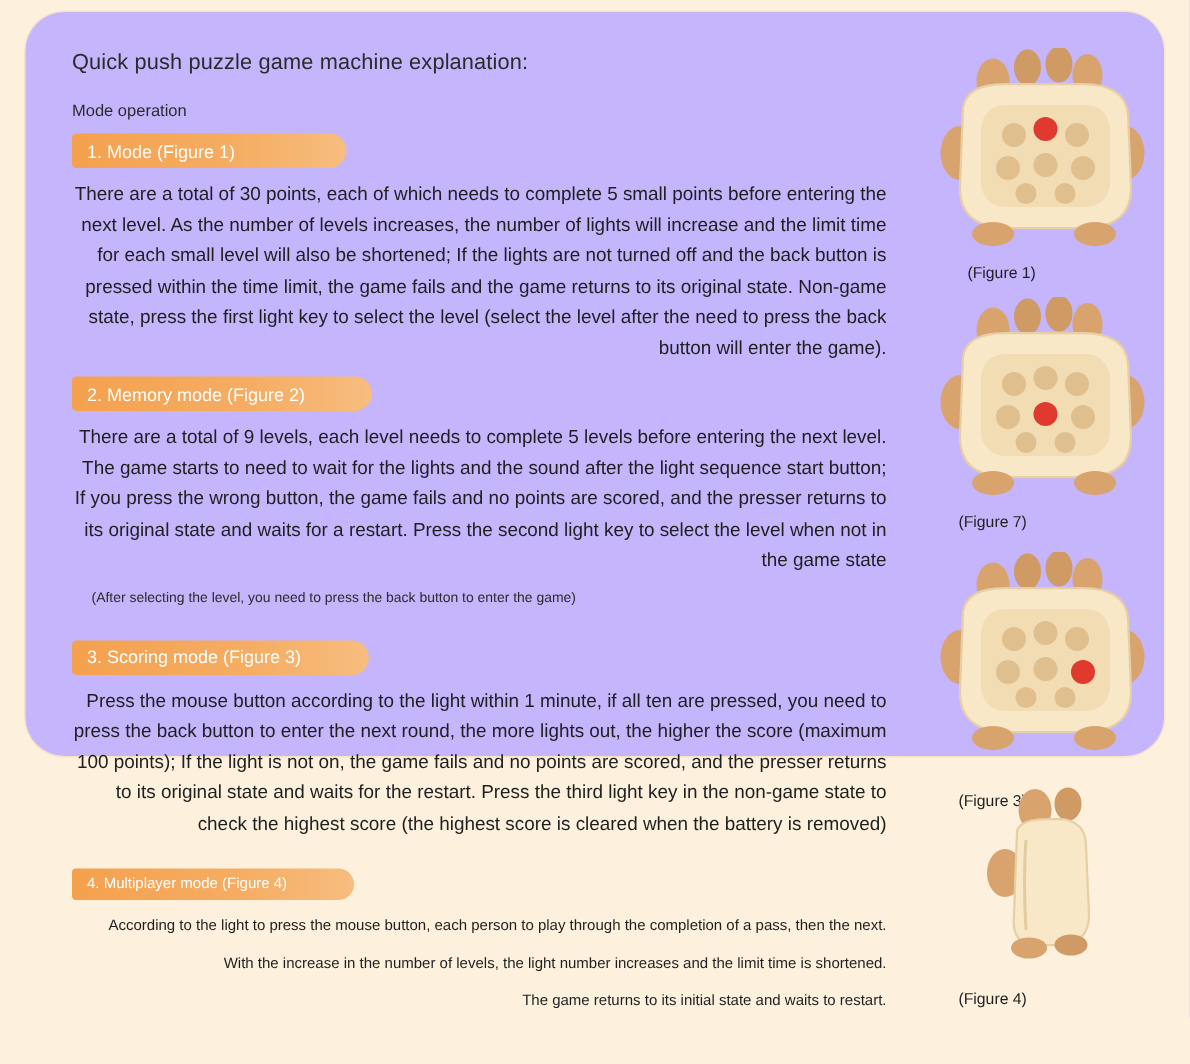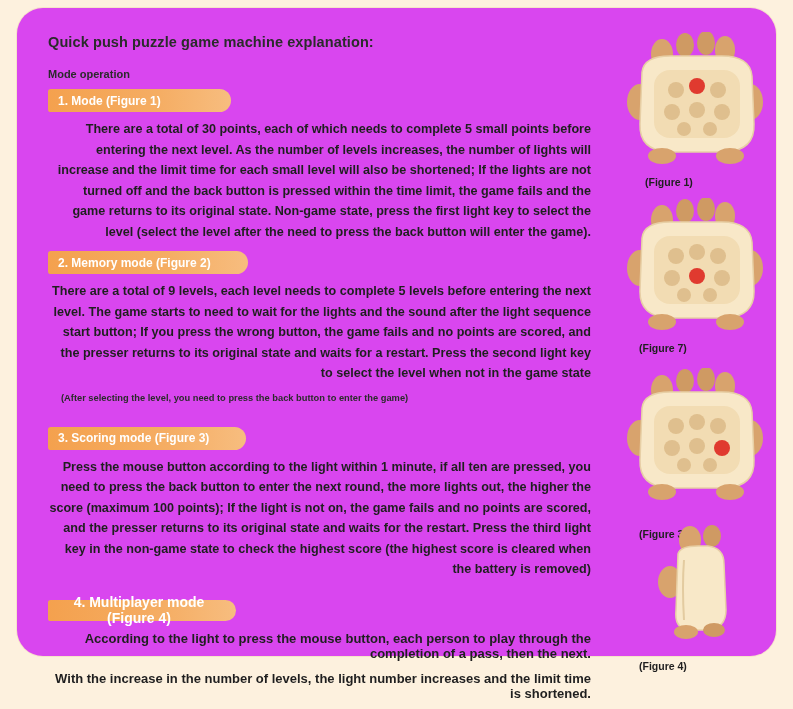--- a/index.html
+++ b/index.html
@@ -18,25 +18,24 @@
     left: 0; top: 0;
     width: 793px;
     height: 709px;
     background: #fdf1de;
   }
   .card {
     position: absolute;
     left: 17px;
     top: 8px;
     width: 759px;
-    height: 648px;
-    background: #d946ef;
+    height: 496px;
+    background: #c4b5fd;
     border-radius: 26px;
     box-shadow: 0 0 0 1px #f6e3c8;
-    font-weight: bold;
   }
   .content {
     position: absolute;
     left: 16px;
     top: 14px;
     width: 560px;
     height: 664px;
   }
   .doc-title {
     font-size: 14.5px;
@@ -58,31 +57,31 @@
     align-items: center;
     padding: 0 16px 0 10px;
     color: #ffffff;
     font-size: 12px;
     box-sizing: border-box;
     text-align: center;
   }
   .sec-banner.w1 { width: 183px; }
   .sec-banner.w2 { width: 200px; }
   .sec-banner.w3 { width: 198px; margin-top: 24px; }
-  .sec-banner.w4 { width: 188px; height: 21px; font-size: 14px; margin-top: 20px; }
+  .sec-banner.w4 { width: 188px; height: 21px; font-size: 10px; margin-top: 20px; }
   .para {
     margin: 7px 0 0 15px;
     width: 543px;
     font-size: 12.6px;
     line-height: 20.5px;
     color: #1f1f1f;
     text-align: right;
   }
   .para.small {
-    font-size: 13px;
+    font-size: 10px;
     line-height: 15px;
     margin-top: 10px;
   }
   .note {
     margin: 9px 0 0 28px;
     font-size: 9.3px;
     color: #2b2b2b;
   }
   .figures {
     position: absolute;

